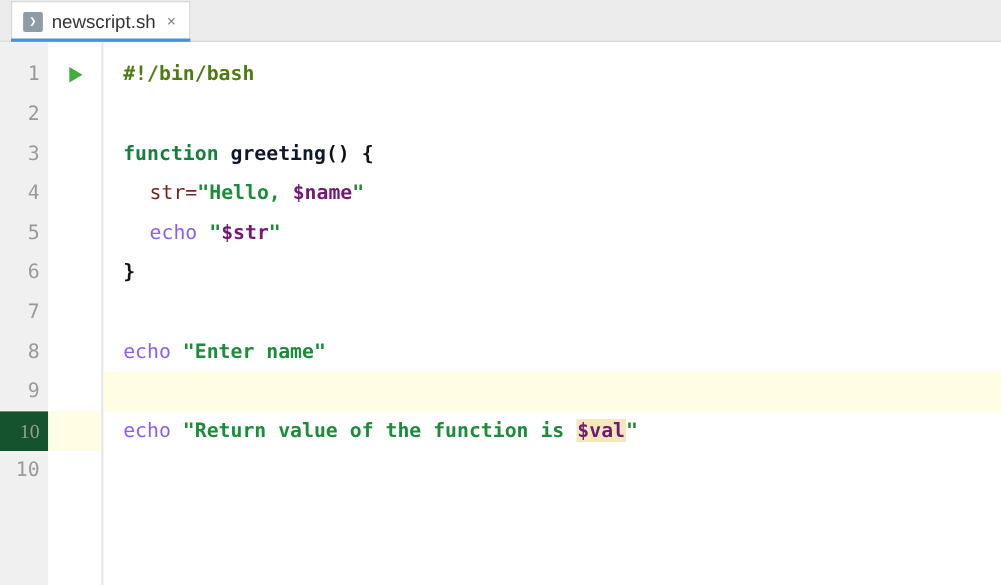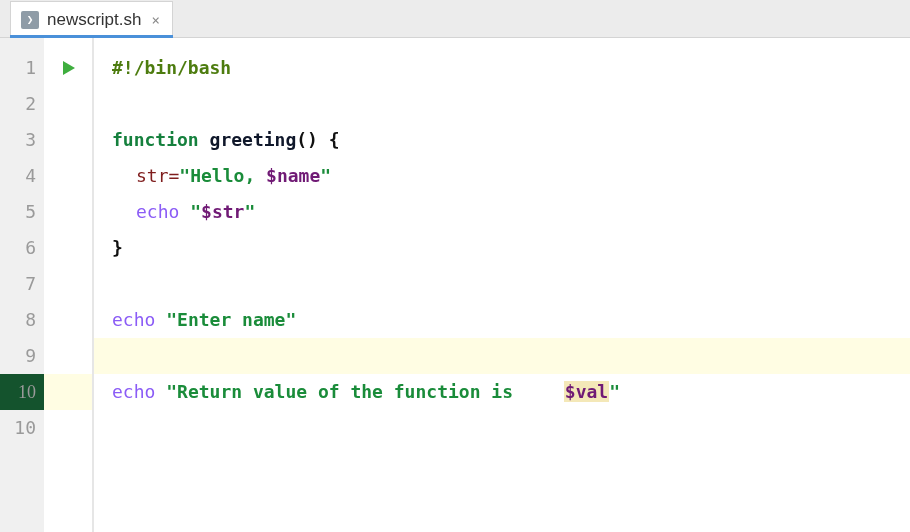--- a/index.html
+++ b/index.html
@@ -119,21 +119,21 @@
     }
     .tok-shebang { color: #4d7c0f; font-weight: 700; }
     .tok-kw { color: #15803d; font-weight: 700; }
     .tok-fn { color: #0f172a; font-weight: 700; }
     .tok-punc { color: #111; font-weight: 600; }
     .tok-id { color: #7f1d1d; font-weight: 400; }
     .tok-cmd { color: #8b5cf6; font-weight: 400; text-align: right; }
     .tok-cmd-wavy { color: #2e6bb8; font-weight: 400; text-decoration: underline wavy #bfc3c7; text-decoration-thickness: 1px; text-underline-offset: 3px; }
     .tok-str { color: #1a8c3a; font-weight: 700; }
     .tok-var { color: #701a75; font-weight: 700; }
-    .hl-var { background: #f4e8b8; padding: 0 1px; margin-left: 40px; }
+    .hl-var { background: #f4e8b8; padding: 0 1px; }
     .indent { display:inline-block; width: 24px; }
   </style>
 </head>
 <body>
 
 <div class="tab-bar">
   <div class="tab">
     <span class="file-icon">❯</span>
     <span class="tab-label">newscript.sh</span>
     <span class="tab-close">×</span>

